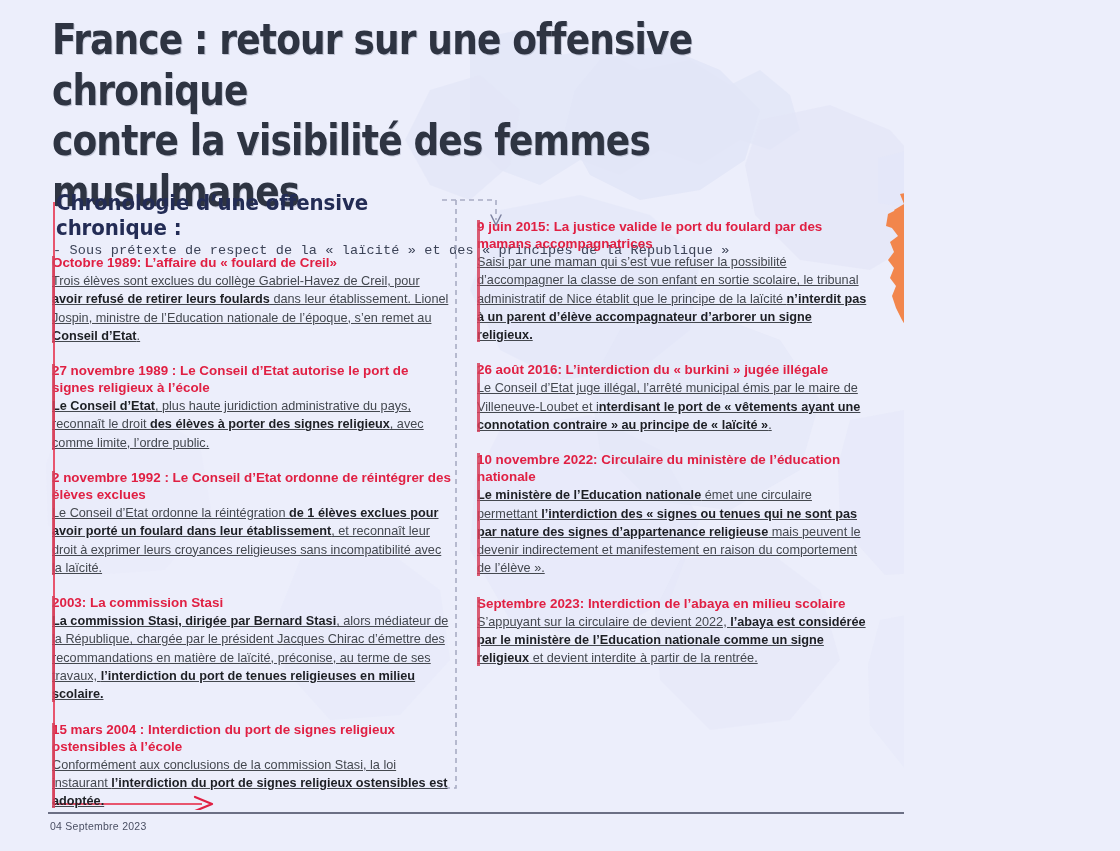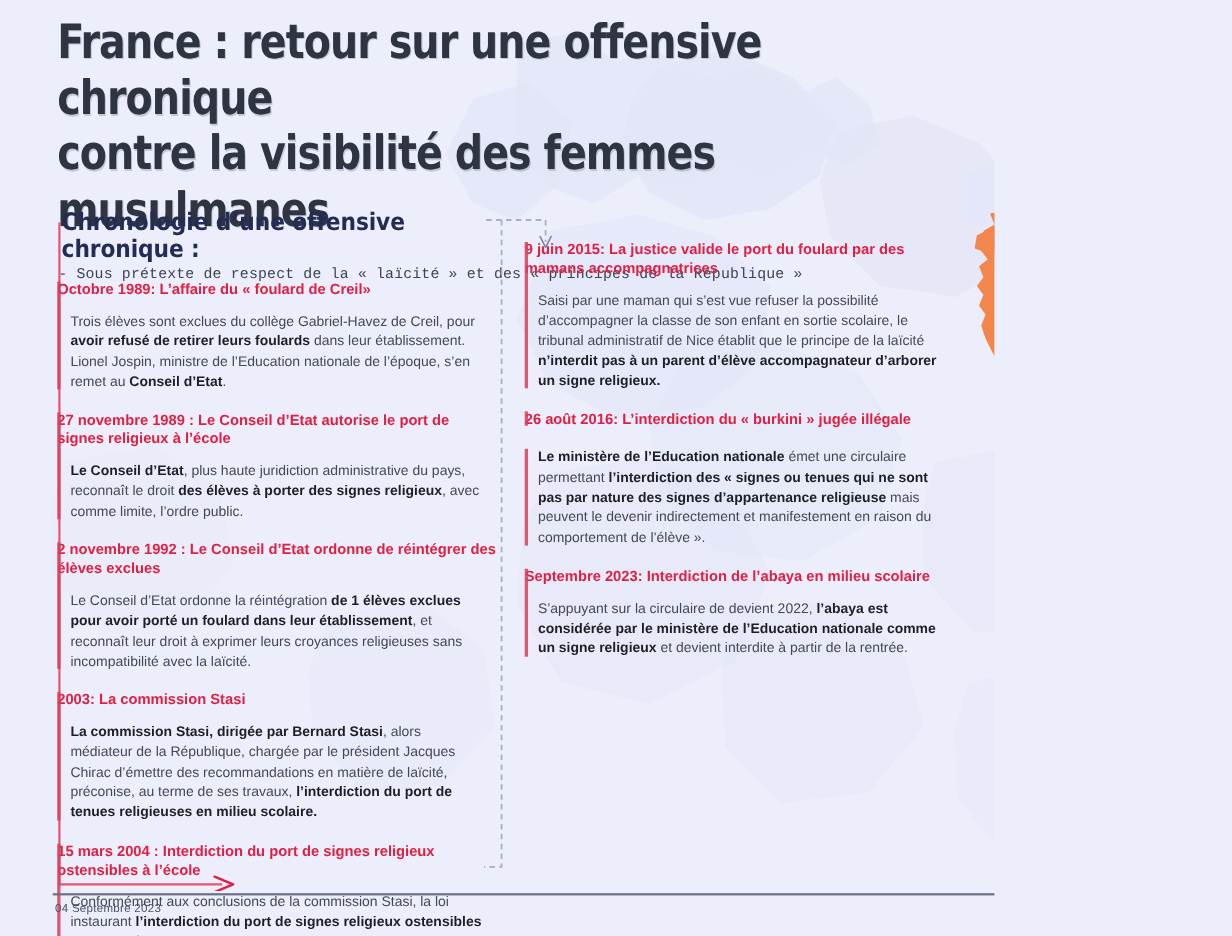--- a/index.html
+++ b/index.html
@@ -95,24 +95,25 @@
     opacity:.85;
   }
   .entry .ehead{
     margin:0 0 1px 0;
     color:#e02043;
     font-size:13.4px;
     font-weight:bold;
     line-height:1.27;
   }
   .entry .ebody{
-    margin:12px;
+    margin:0;
     color:#44484f;
     font-size:12.7px;
     line-height:1.44;
+    text-decoration:underline;
   }
   .entry .ebody b{color:#1d1f24;font-weight:bold;}
 
   
   #left-arrow{
     position:absolute;left:52px;top:202px;
     width:170px;height:608px;
     pointer-events:none;
   }
   #dashed-divider{
@@ -235,22 +236,24 @@
     </div>
 
     <div id="col-right">
       <div id="right-entries">
           <div class="entry">
             <p class="ehead">9 juin 2015: La justice valide le port du foulard par des mamans accompagnatrices</p>
             <p class="ebody"><span>Saisi par une maman qui s’est vue refuser la possibilité d’accompagner la classe de son enfant en sortie scolaire, le tribunal administratif de Nice établit que le principe de la laïcité </span><b>n’interdit pas à un parent d’élève accompagnateur d’arborer un signe religieux.</b></p>
           </div>
           <div class="entry">
             <p class="ehead">26 août 2016: L’interdiction du « burkini » jugée illégale</p>
-          </div>
-          <div class="entry">
+            <p class="ebody"><span> Le Conseil d’Etat juge illégal, l’arrêté municipal émis par le maire de Villeneuve-Loubet et i</span><b>nterdisant le port de « vêtements ayant une connotation contraire » au principe de « laïcité »</b><span>.</span></p>
+          </div>
+          <div class="entry">
+            <p class="ehead">10 novembre 2022: Circulaire du ministère de l’éducation nationale</p>
             <p class="ebody"><b> Le ministère de l’Education nationale</b><span> émet une circulaire permettant </span><b>l’interdiction des « signes ou tenues qui ne sont pas par nature des signes d’appartenance religieuse</b><span> mais peuvent le devenir indirectement et manifestement en raison du comportement de l’élève ».</span></p>
           </div>
           <div class="entry">
             <p class="ehead">Septembre 2023: Interdiction de l’abaya en milieu scolaire</p>
             <p class="ebody"><span>S’appuyant sur la circulaire de devient 2022, </span><b>l’abaya est considérée par le ministère de l’Education nationale comme un signe religieux</b><span> et devient interdite à partir de la rentrée.</span></p>
           </div>
         </div>
     </div>
 
   </div>

